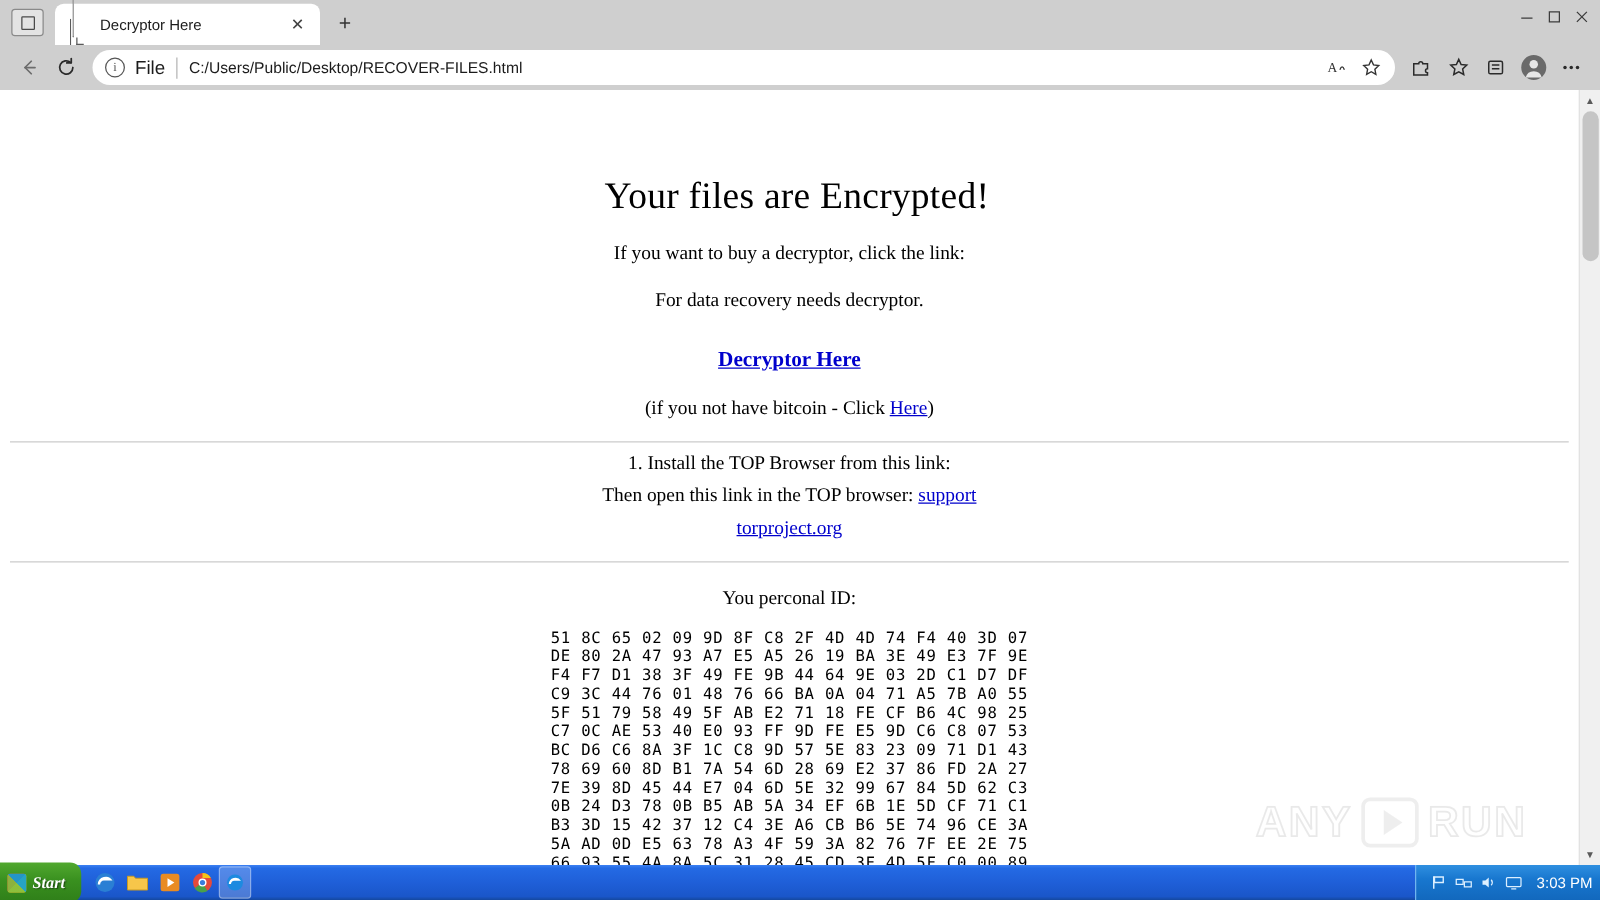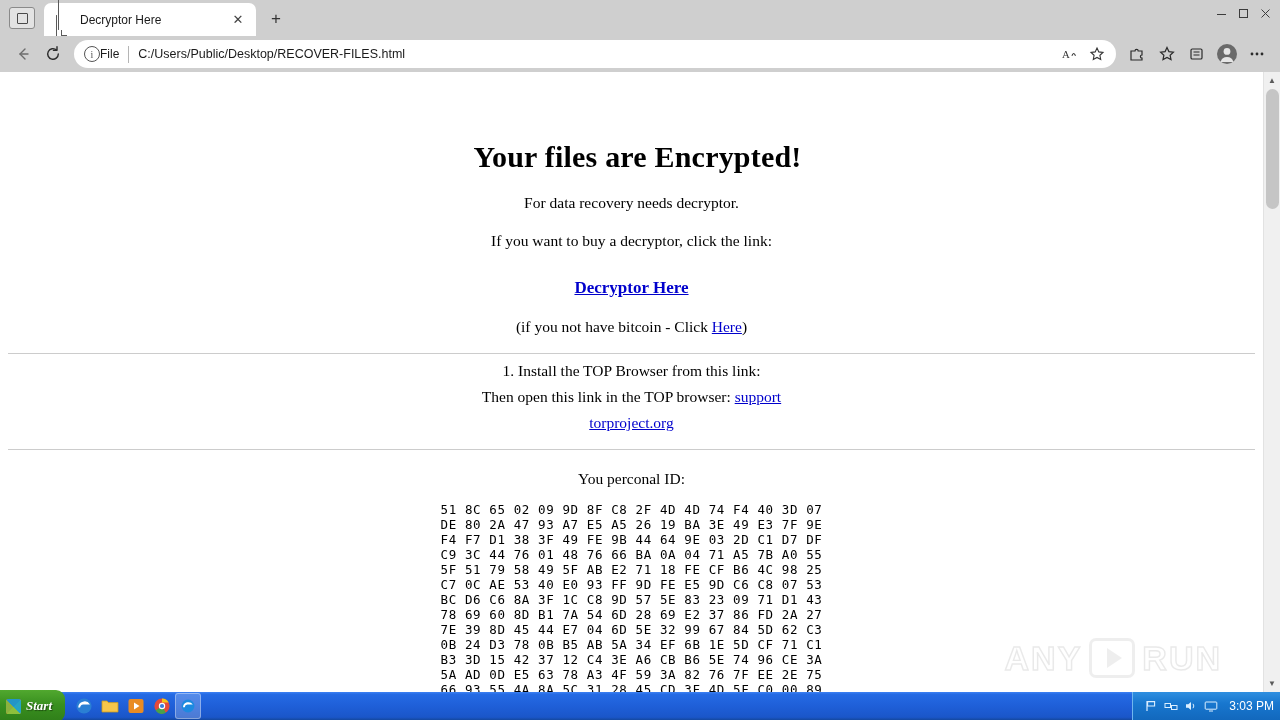--- a/index.html
+++ b/index.html
@@ -139,22 +139,23 @@
     width: 16px; height: 16px;
     border: 1.3px solid #555;
     border-radius: 50%;
     font-size: 10px;
     color: #555;
     display: flex; align-items: center; justify-content: center;
     font-family: "Liberation Serif", serif;
     flex: none;
   }
   .omni-filelabel {
-    font-size: 12px;
+    font-size: 15px;
     color: #1b1b1b;
+    margin-left: 8px;
     flex: none;
   }
   .omni-sep {
     width: 1px; height: 17px;
     background: #b5b5b5;
     margin: 0 9px;
     flex: none;
   }
   .omni-url {
     font-size: 12.5px;
@@ -187,21 +188,21 @@
   }
   .page {
     width: 1263px;
     padding-top: 20px;
     font-family: "Liberation Serif", serif;
     color: #000;
     text-align: center;
   }
   .page h1 {
     font-size: 30px;
-    font-weight: bold;
+    font-weight: normal;
     margin: 48px 0 0 12px;
     letter-spacing: 0.2px;
   }
   .page p {
     font-size: 15.5px;
     margin: 20px 0 0 0;
   }
   .p-gap-1 { margin-top: 28px !important; }
   .biglink {
     font-size: 17px;
@@ -479,23 +480,23 @@
         </div>
       </div>
     </div>
   </div>
 
   <div class="viewport">
     <div class="page">
 
       <h1>Your files are Encrypted!</h1>
 
+      <p>If you want to buy a decryptor, click the link:</p>
+
       <p>For data recovery needs decryptor.</p>
-
-      <p>If you want to buy a decryptor, click the link:</p>
 
       <p class="p-gap-1">
         <a href="#" class="biglink">Decryptor Here</a>
       </p>
 
       <p><span>(if you not have bitcoin - Click </span><a href="#" class="inlink">Here</a><span>)</span></p>
 
       <hr class="rule">
 
       <div class="steps">

